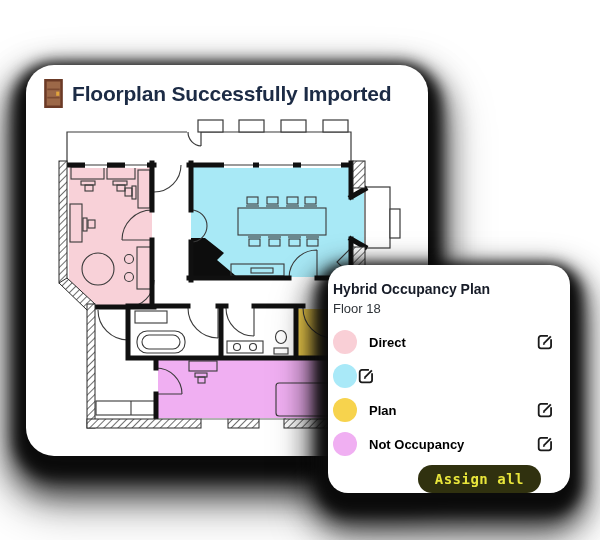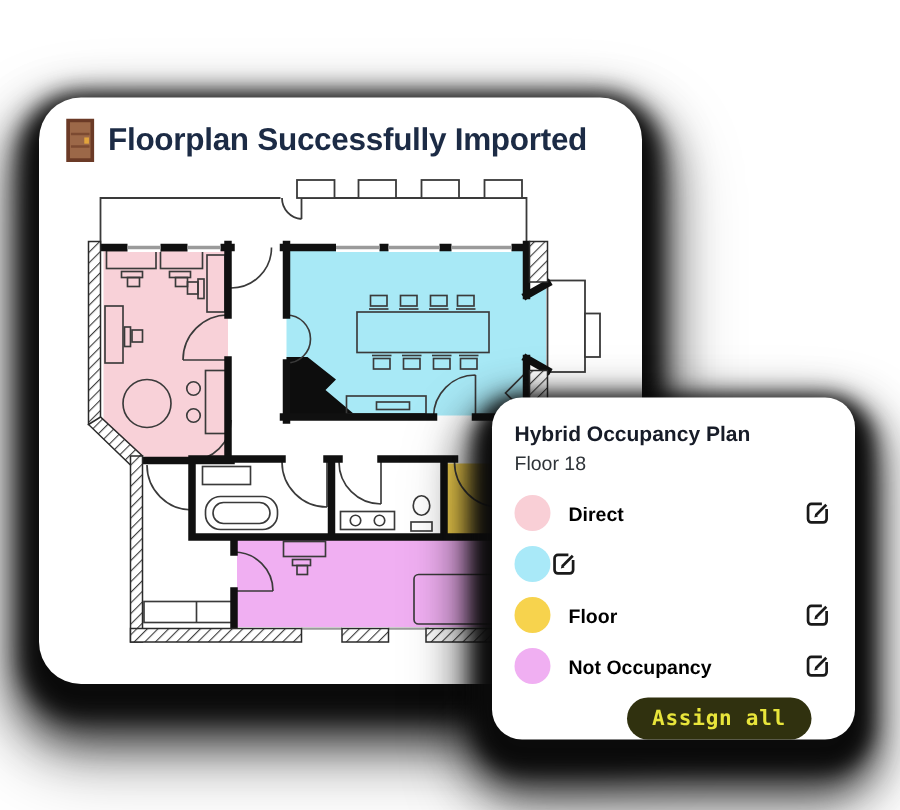--- a/index.html
+++ b/index.html
@@ -8,21 +8,21 @@
   
   .main-card{position:absolute;left:26px;top:37px;width:402px;height:391px;background:#fff;
      border-radius:28px;z-index:1;
      box-shadow:0 10px 14px 12px #0b0b0b, 0 22px 30px 16px rgba(11,11,11,.8), 0 32px 48px 18px rgba(11,11,11,.35);margin-top:28px;}
   .card-header{display:flex;align-items:center;padding:14px 0 0 18px;}
   .card-title{font-size:21px;font-weight:700;letter-spacing:-.2px;margin-left:9px;color:#1C2B45;}
   
   .plan{position:absolute;left:30px;top:48px;}
   
   .panel{position:absolute;left:328px;top:265px;width:242px;height:228px;background:#fff;
-     border-radius:20px;z-index:3;box-sizing:border-box;padding:16px 16px 0 15px;
+     border-radius:20px;z-index:3;box-sizing:border-box;padding:16px 16px 0 5px;
      display:flex;flex-direction:column;
      box-shadow:0 10px 13px 11px #0b0b0b, 0 20px 28px 15px rgba(11,11,11,.8), 0 30px 44px 16px rgba(11,11,11,.35);}
   .panel-title{font-size:14px;font-weight:700;color:#171C28;}
   .panel-subtitle{font-size:13px;color:#2E3338;margin-top:4px;}
   .legend-row{display:flex;align-items:center;height:24px;margin-top:10px;}
   .legend-row.first{margin-top:14px;}
   .swatch{width:24px;height:24px;border-radius:50%;flex:0 0 auto;}
   .legend-label{font-size:13px;font-weight:700;color:#000000;margin-left:12px;flex:1;}
   .edit-btn{background:none;border:none;padding:0;width:18px;height:18px;cursor:pointer;flex:0 0 auto;}
   .assign-btn{margin:9px 13px 0 auto;border:none;cursor:pointer;height:28px;padding:0 17px;
@@ -192,21 +192,21 @@
       <svg width="18" height="18" viewBox="0 0 16 16">
         <path d="M10.6 2.6 H4.4 A2 2 0 0 0 2.4 4.6 V11.6 A2 2 0 0 0 4.4 13.6 H11.4 A2 2 0 0 0 13.4 11.6 V5.6" fill="none" stroke="#1a1a1a" stroke-width="1.6"></path>
         <path d="M7 9.3 13.2 3.1" fill="none" stroke="#1a1a1a" stroke-width="1.6"></path>
         <path d="M6.1 10.6 6.7 8.5 8.3 10.1 Z" fill="#1a1a1a"></path>
       </svg>
     </button>
   </div>
 
   <div class="legend-row">
     <div class="swatch" style="background-color: rgb(247, 211, 77);"></div>
-    <div class="legend-label">Floor</div>
+    <div class="legend-label">Plan</div>
     <button class="edit-btn">
       <svg width="18" height="18" viewBox="0 0 16 16">
         <path d="M10.6 2.6 H4.4 A2 2 0 0 0 2.4 4.6 V11.6 A2 2 0 0 0 4.4 13.6 H11.4 A2 2 0 0 0 13.4 11.6 V5.6" fill="none" stroke="#1a1a1a" stroke-width="1.6"></path>
         <path d="M7 9.3 13.2 3.1" fill="none" stroke="#1a1a1a" stroke-width="1.6"></path>
         <path d="M6.1 10.6 6.7 8.5 8.3 10.1 Z" fill="#1a1a1a"></path>
       </svg>
     </button>
   </div>
 
   <div class="legend-row">

